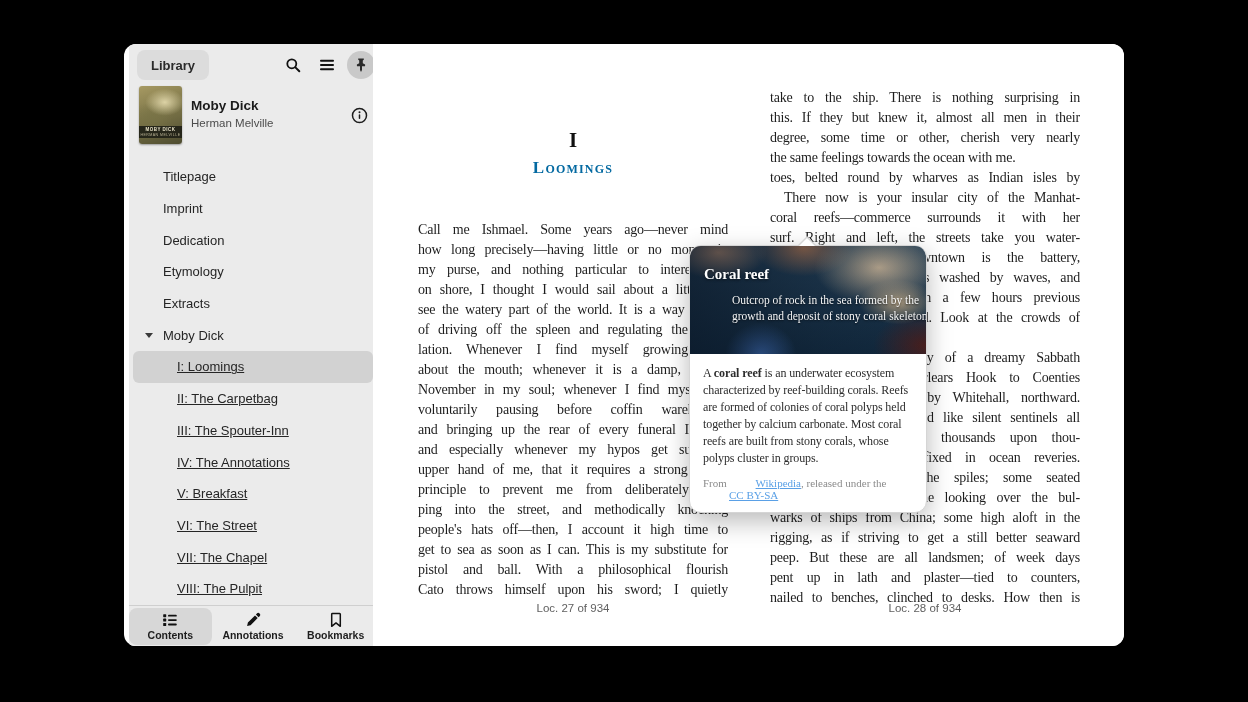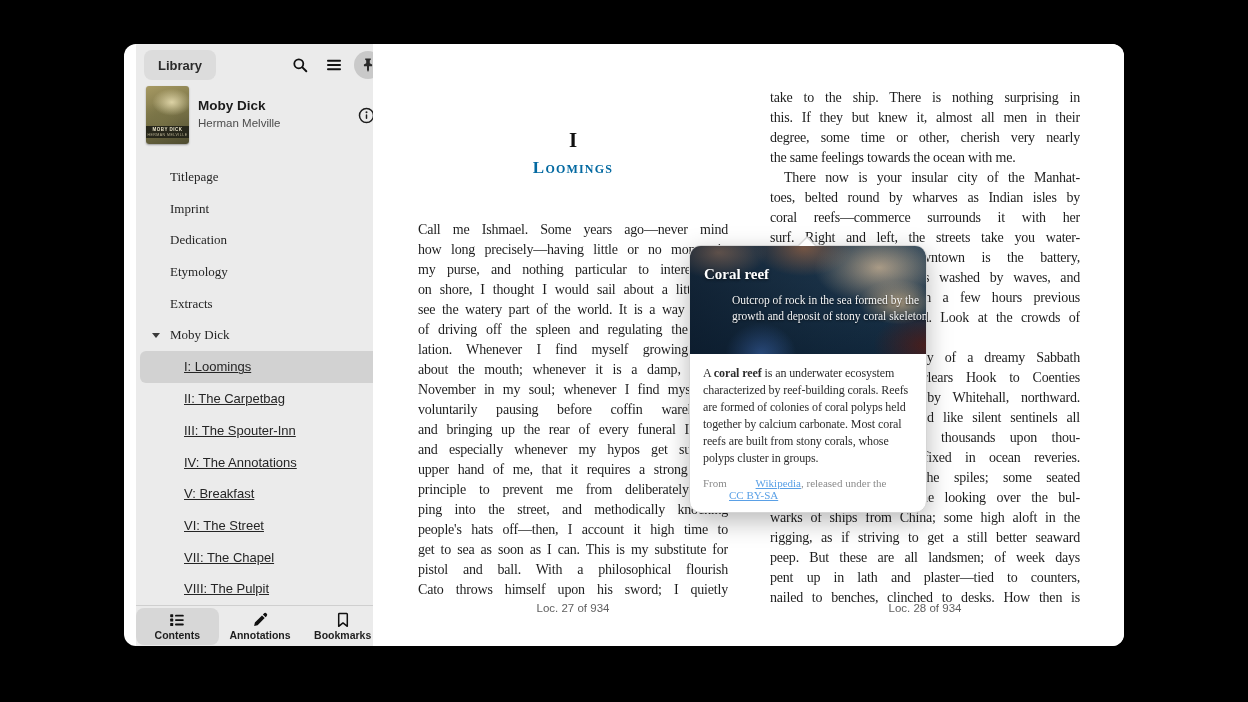--- a/index.html
+++ b/index.html
@@ -4,21 +4,21 @@
 <style>
   * { margin:0; padding:0; box-sizing:border-box; }
   html,body { width:1248px; height:702px; background:#000; overflow:hidden;
               font-family:"Liberation Sans", sans-serif; }
   .stage { position:relative; width:1248px; height:702px; background:#000; }
   .window { position:absolute; left:124px; top:44px; width:1000px; height:602px;
             background:#fff; border-radius:12px; overflow:hidden;
             box-shadow:0 10px 40px rgba(0,0,0,.6); }
 
   
-  .sidebar { position:absolute; left:12px; top:0; width:249px; height:602px;
+  .sidebar { position:absolute; left:5px; top:0; width:249px; height:602px;
              background:#ebebeb; border-right:1px solid rgba(0,0,0,.09); }
   .sb-header { position:absolute; left:0; top:0; width:100%; height:42px; }
   .library-btn { position:absolute; left:8px; top:6px; height:30px; padding:0 14px;
                  background:#dcdcdc; border:none; border-radius:8px;
                  font-family:"Liberation Sans",sans-serif; font-size:13px; font-weight:700;
                  color:#2b2b2b; cursor:pointer; }
   .hdr-iconbtn { position:absolute; top:7px; width:28px; height:28px; border:none;
                  background:transparent; border-radius:50%; cursor:pointer;
                  display:flex; align-items:center; justify-content:center; }
   .hdr-iconbtn.search { left:150px; }
@@ -39,21 +39,21 @@
   .book-meta { position:absolute; left:62px; top:12px; width:130px; }
   .book-title { font-size:13.5px; font-weight:700; color:#1b1b1b; }
   .book-author { margin-top:4px; font-size:11.5px; color:#4c4c4c; }
   .info-btn { position:absolute; left:217px; top:16px; width:26px; height:26px; border:none;
               background:transparent; border-radius:50%; cursor:pointer;
               display:flex; align-items:center; justify-content:center; }
 
   .nav { position:absolute; left:0; top:117px; width:100%; height:444px; }
   .nav-row { position:relative; height:31.7px; display:flex; align-items:center;
              font-size:13px; color:#252525; cursor:pointer; margin:0 4px; border-radius:6px; }
-  .nav-row.lvl0 { padding-left:12px;font-family:Liberation Serif, serif; }
+  .nav-row.lvl0 { padding-left:12px; }
   .nav-row.lvl1 { padding-left:44px;text-decoration:underline; }
   .nav-row.selected { background:#d2d2d2; }
   .expander { width:18px; display:inline-flex; align-items:center; }
   .expander .tri { width:0; height:0; border-left:4.5px solid transparent;
                    border-right:4.5px solid transparent; border-top:5.5px solid #3a3a3a; }
   .nav-row.lvl0.noexp { padding-left:30px; }
 
   .tabbar { position:absolute; left:0; bottom:0; width:100%; height:41px;
             border-top:1px solid #cfcfcf; background:#ebebeb; display:flex; }
   .tab { width:83px; height:37px; margin:2px 0; display:flex; flex-direction:column;
@@ -270,22 +270,22 @@
             <div class="tl">Cato throws himself upon his sword; I quietly</div>
           </div>
         <div class="loc">Loc. 27 of 934</div>
       </div>
       <div class="col right">
         <div class="body-lines" id="rightLines">
             <div class="tl">take to the ship. There is nothing surprising in</div>
             <div class="tl">this. If they but knew it, almost all men in their</div>
             <div class="tl">degree, some time or other, cherish very nearly</div>
             <div class="tl end">the same feelings towards the ocean with me.</div>
+            <div class="tl">toes, belted round by wharves as Indian isles by</div>
             <div class="tl ind">There now is your insular city of the Manhat-</div>
-            <div class="tl">toes, belted round by wharves as Indian isles by</div>
             <div class="tl">coral reefs—commerce surrounds it with her</div>
             <div class="tl">surf. Right and left, the streets take you water-</div>
             <div class="tl">ward. Its extreme downtown is the battery,</div>
             <div class="tl">where that noble mole is washed by waves, and</div>
             <div class="tl">cooled by breezes, which a few hours previous</div>
             <div class="tl">were out of sight of land. Look at the crowds of</div>
             <div class="tl end">water-gazers there.</div>
             <div class="tl ind">Circumambulate the city of a dreamy Sabbath</div>
             <div class="tl">afternoon. Go from Corlears Hook to Coenties</div>
             <div class="tl">Slip, and from thence, by Whitehall, northward.</div>

